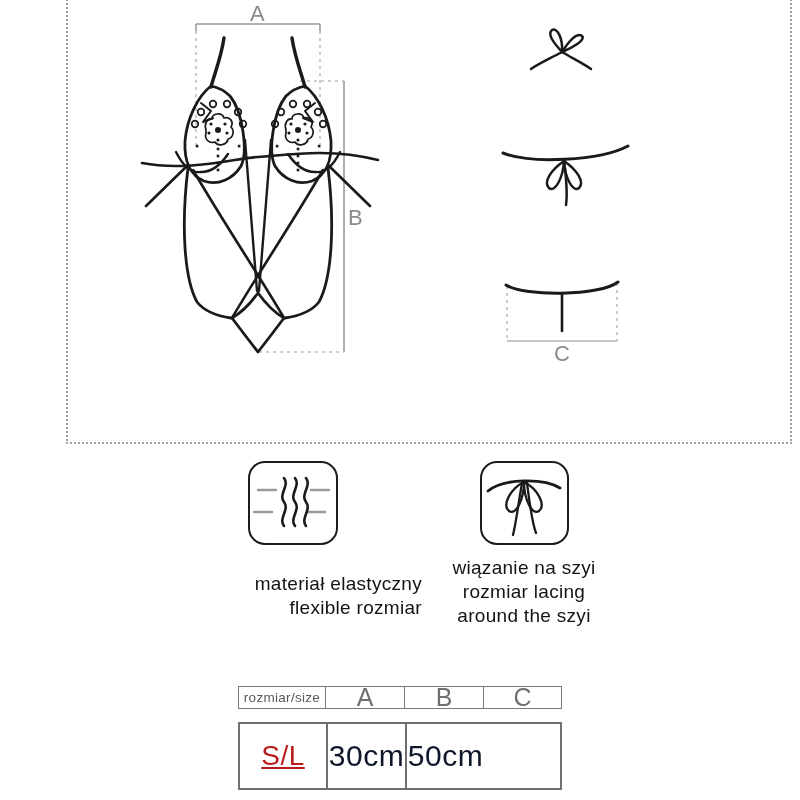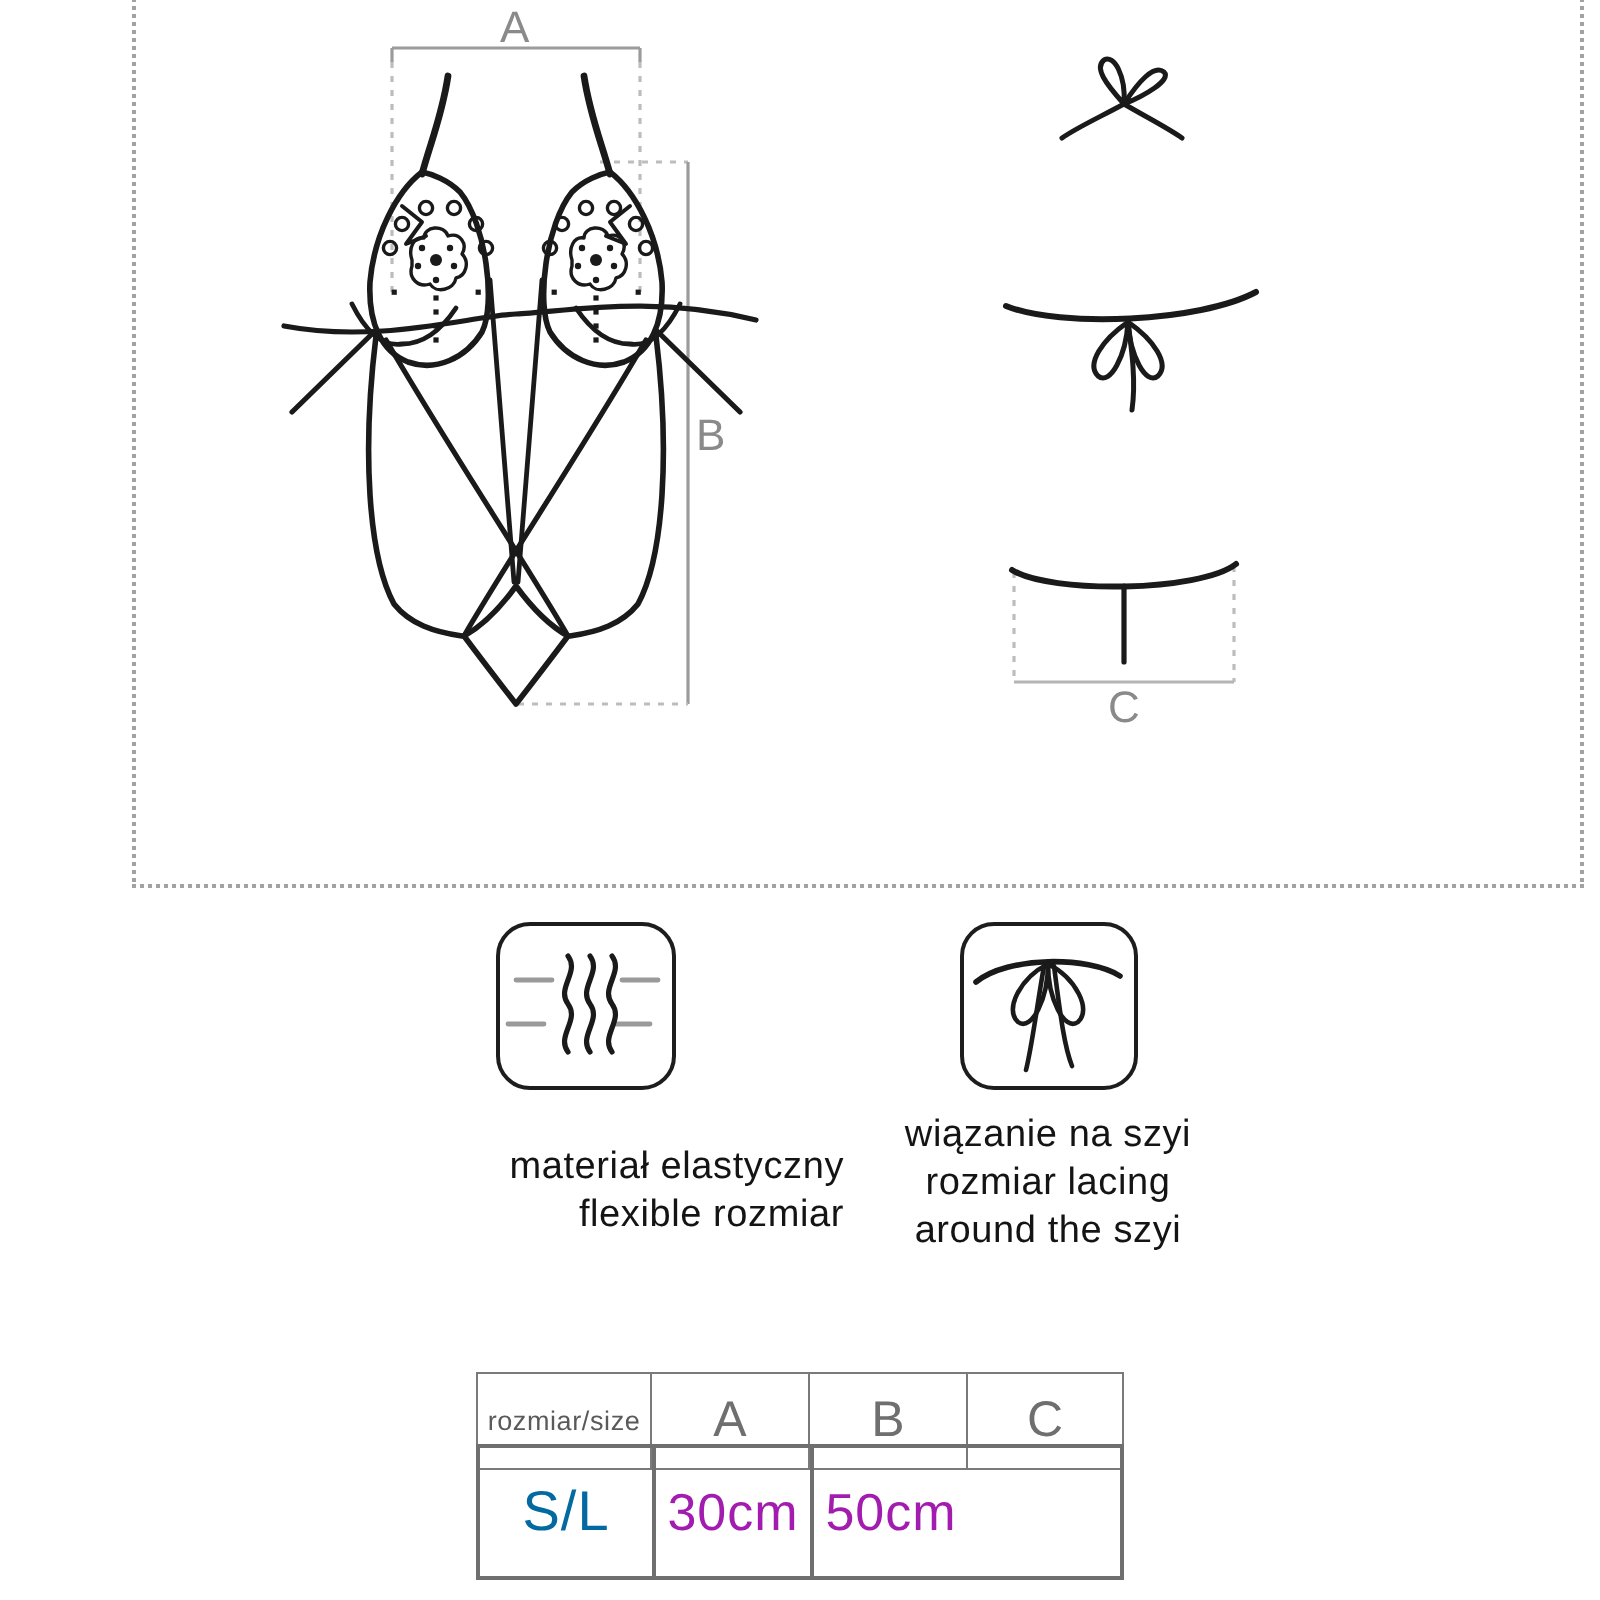--- a/index.html
+++ b/index.html
@@ -18,35 +18,35 @@
   .icon-box{
     position:absolute;width:90px;height:84px;border:2.5px solid #1d1d1d;border-radius:17px;
     box-sizing:border-box;background:#fff;
   }
   .caption{
     position:absolute;text-align:center;color:#141414;font-size:19px;line-height:24px;
     letter-spacing:.3px;font-weight:500;
   }
   .size-table{position:absolute;left:238px;top:686px;width:324px;}
   .table-header{
-    position:absolute;left:0;top:0;width:324px;height:49px;box-sizing:border-box;
+    position:absolute;left:0;top:0;width:324px;height:23px;box-sizing:border-box;
     border:1.5px solid #7a7a7a;display:flex;
   }
   .table-data{
     position:absolute;left:0;top:36px;width:324px;height:68px;box-sizing:border-box;
     border:2px solid #6f6f6f;display:flex;
   }
   .cell{display:flex;align-items:center;justify-content:center;box-sizing:border-box;}
   .c1{width:86px;} .c2{width:79px;} .c3{width:79px;} .c4{width:80px;flex:1;}
   .table-header .cell + .cell{border-left:1.5px solid #7a7a7a;}
   .table-data .cell + .cell{border-left:2px solid #6f6f6f;}
   .hdr-size{font-size:13.5px;color:#5a5a5a;letter-spacing:.3px;}
   .hdr-letter{font-size:25px;color:#6f6f6f;}
-  .val-gray{font-size:28px;color:#0369a1;letter-spacing:.5px;}
-  .val-dark{font-size:26px;color:#a21caf;letter-spacing:.5px;}
+  .val-gray{font-size:28px;color:#b91c1c;letter-spacing:.5px;text-decoration:underline;}
+  .val-dark{font-size:30px;color:#0f172a;letter-spacing:.5px;}
 </style>
 </head>
 <body>
 
 <div class="canvas">
 
   <div class="dotted-box"></div>
 
   <svg class="diagram-svg" width="800" height="450" viewBox="0 0 800 450">
 

